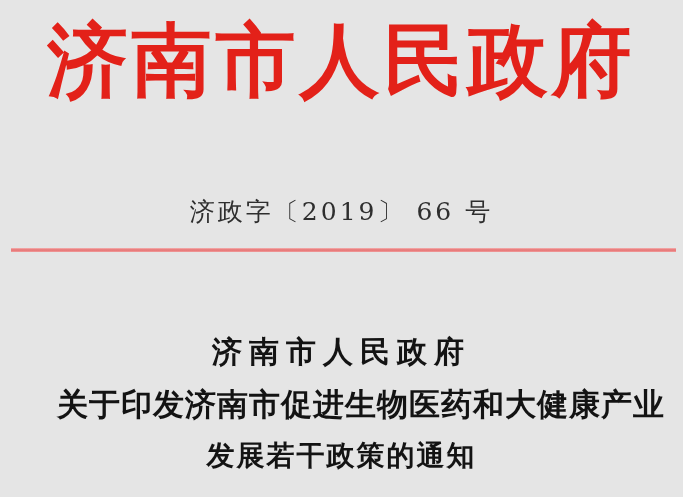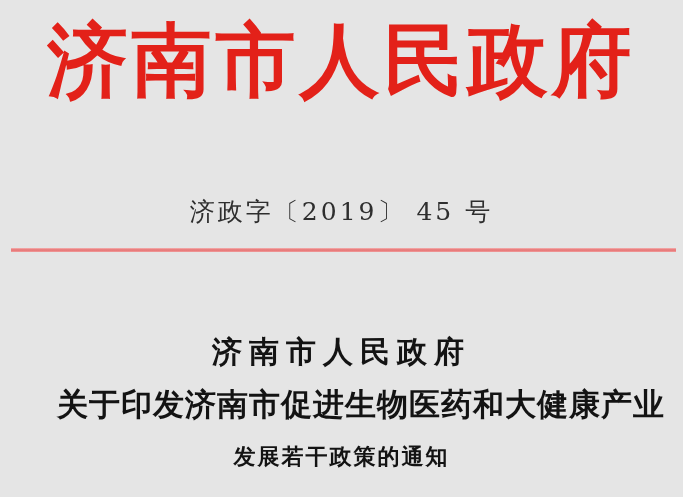--- a/index.html
+++ b/index.html
@@ -71,34 +71,34 @@
     white-space: nowrap;
   }
   .title-line-2 {
     font-size: 31px;
     line-height: 52px;
     letter-spacing: 1px;
     white-space: nowrap;
     margin-left: 39px;
   }
   .title-line-3 {
-    font-size: 22px;
+    font-size: 28px;
     line-height: 52px;
     letter-spacing: 2px;
     white-space: nowrap;
   }
 </style>
 </head>
 <body>
 
 <div class="page">
 
   <div class="masthead">济南市人民政府</div>
 
-  <div class="docnum">济政字〔2019〕 45 号</div>
+  <div class="docnum">济政字〔2019〕 66 号</div>
 
   <div class="divider"></div>
 
   <div class="title-block">
     <div class="title-line-1">济南市人民政府</div>
     <div class="title-line-2">关于印发济南市促进生物医药和大健康产业</div>
     <div class="title-line-3">发展若干政策的通知</div>
   </div>
 
 </div>

